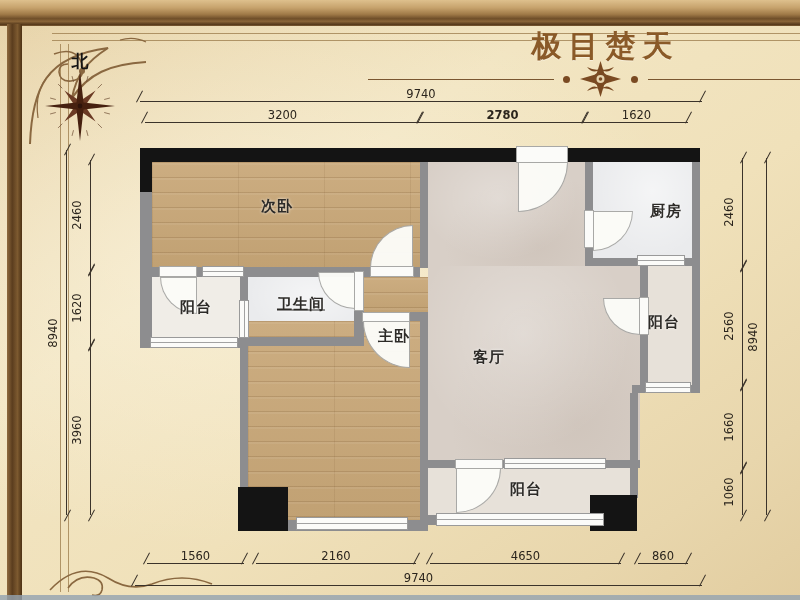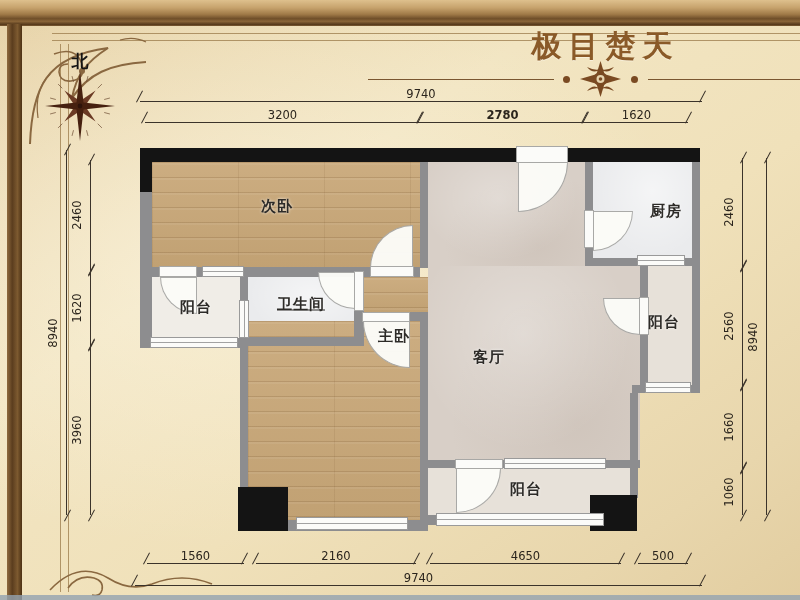--- a/index.html
+++ b/index.html
@@ -222,21 +222,21 @@
   <div class="dh" style="left:147px;top:563px;width:97px;">
     <span class="lbl">1560</span>
     </div>
   <div class="dh" style="left:256px;top:563px;width:160px;">
     <span class="lbl">2160</span>
     </div>
   <div class="dh" style="left:430px;top:563px;width:191px;">
     <span class="lbl">4650</span>
     </div>
   <div class="dh" style="left:638px;top:563px;width:50px;">
-    <span class="lbl">500</span>
+    <span class="lbl">860</span>
     </div>
   <div class="dh" style="left:135px;top:585px;width:567px;">
     <span class="lbl">9740</span>
     </div>
 
   <div class="dv" style="left:66px;top:150px;height:365px;">
     <span class="lbl">8940</span>
     </div>
   <div class="dv" style="left:90px;top:160px;height:110px;">
     <span class="lbl">2460</span>

